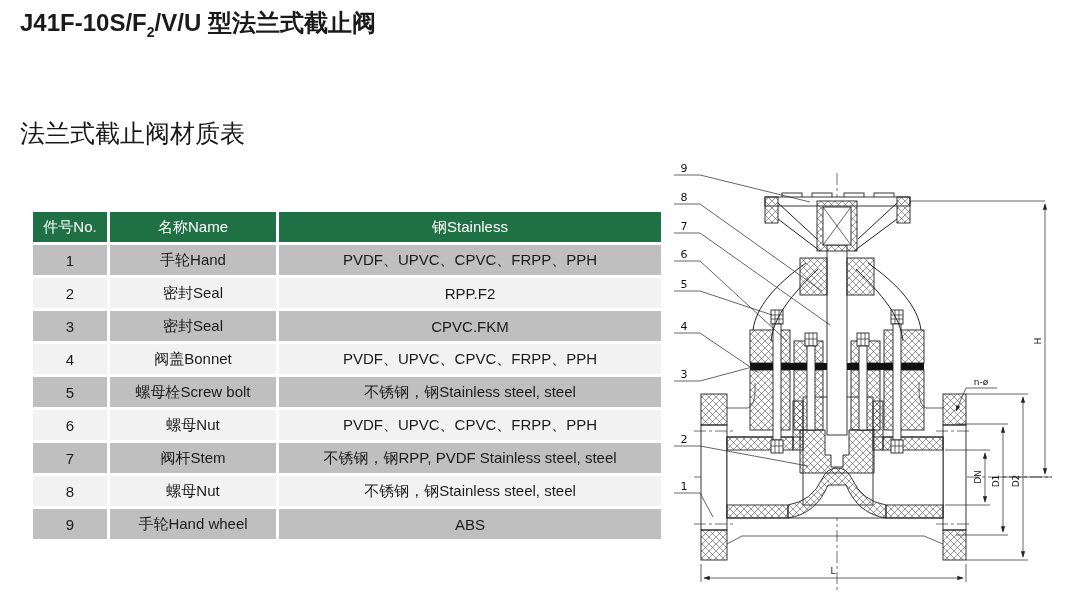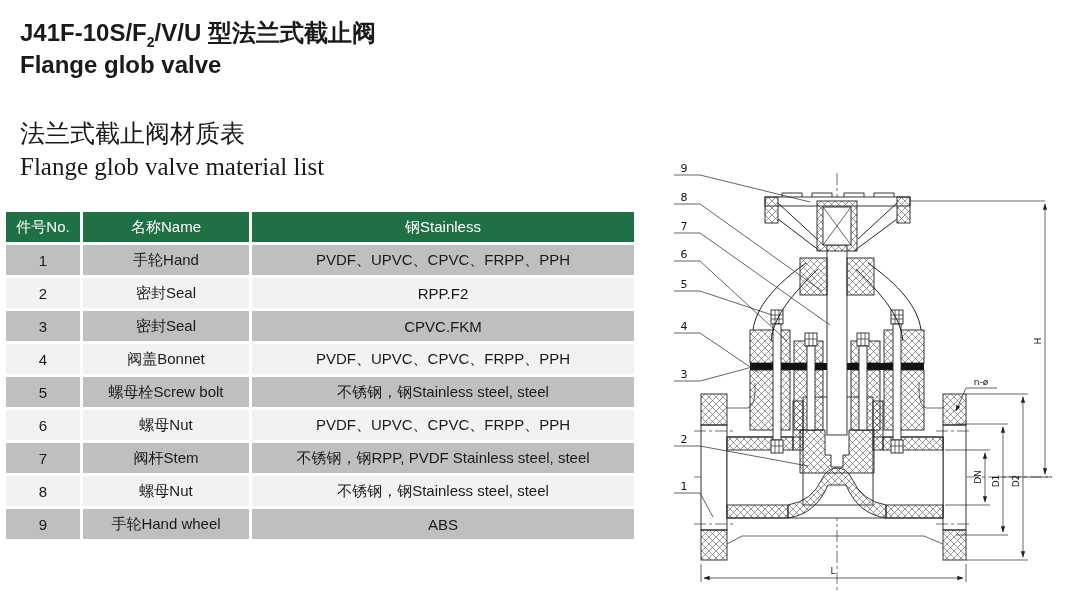--- a/index.html
+++ b/index.html
@@ -1,29 +1,29 @@
 <!DOCTYPE html>
 <html><head>
 <meta charset="utf-8">
 <style>
   html,body{margin:0;padding:0;}
   body{
     width:1066px;height:595px;position:relative;overflow:hidden;
     background:#ffffff;color:#1a1a1a;
     font-family:"Liberation Sans","DejaVu Sans",sans-serif;
   }
-  .titles{position:absolute;left:20px;top:16px;}
+  .titles{position:absolute;left:20px;top:6px;}
   .title-line1{font-size:24px;font-weight:bold;line-height:1.45;white-space:nowrap;}
   .title-line1 sub{font-size:14px;}
   .title-line2{font-size:24px;font-weight:bold;line-height:1.1;}
   .section-heading{position:absolute;left:20px;top:118px;font-weight:400;font-family:Liberation Serif, serif;}
   .section-zh{font-size:25px;line-height:1.3;}
   .section-en{font-size:25px;line-height:1.3;}
   table.material{
-    position:absolute;left:3px;top:209px;
+    position:absolute;left:30px;top:209px;
     border-collapse:separate;border-spacing:3px;
     table-layout:fixed;
   }
   table.material th, table.material td{
     font-size:15px;text-align:center;vertical-align:middle;
     height:30px;padding:0 4px;overflow:hidden;white-space:nowrap;
   }
   table.material th{
     background:#1F7145;color:#ffffff;font-weight:400;
   }
@@ -38,26 +38,24 @@
   .cl{stroke:#222;stroke-width:0.65;stroke-dasharray:12 3 3 3;fill:none;}
   .dim{stroke:#222;stroke-width:0.7;fill:none;}
   text.num{font:11px "DejaVu Sans",sans-serif;fill:#111;}
   text.dlab{font:9px "DejaVu Sans",sans-serif;fill:#111;}
 </style>
 </head>
 <body>
 
 <div class="titles">
   <div class="title-line1"><span>J41F-10S/F</span><sub>2</sub><span>/V/U</span> <span>型法兰式截止阀</span></div>
-  <div class="title-line2">Flange glob valve</div>
 </div>
 
 <div class="section-heading">
   <div class="section-zh">法兰式截止阀材质表</div>
-  <div class="section-en">Flange glob valve material list</div>
 </div>
 
 <table class="material">
   <colgroup>
       <col class="c1">
       <col class="c2">
       <col class="c3">
     </colgroup>
   <thead>
     <tr>

